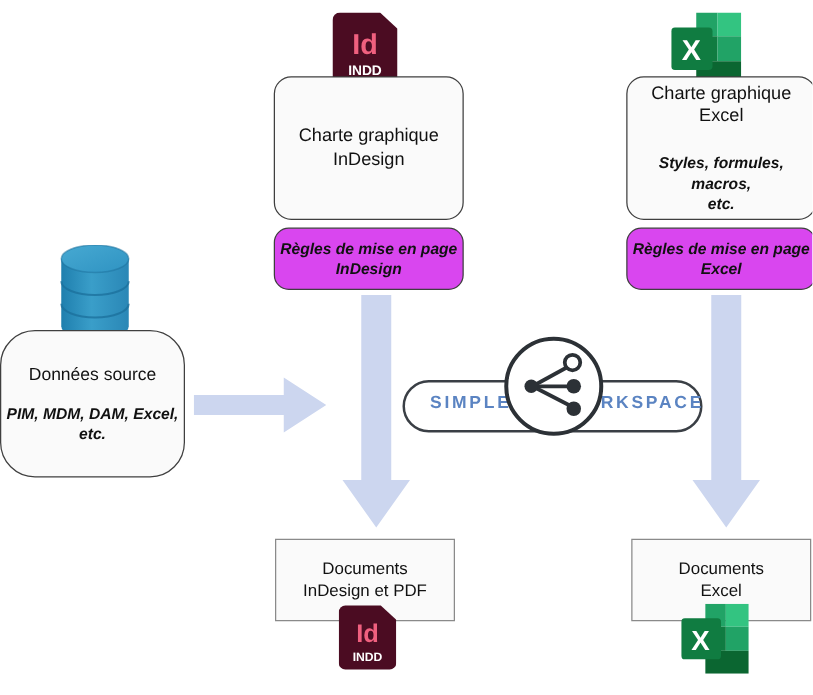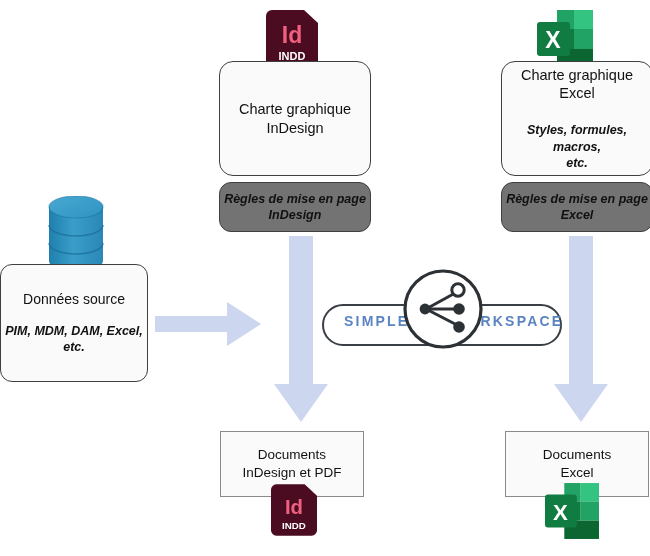--- a/index.html
+++ b/index.html
@@ -43,21 +43,21 @@
     font-size: 12.5px;
     line-height: 1.3;
     font-style: italic;
     font-weight: 600;
     color: #111;
     white-space: pre-line;
     margin-top: 20px;
   }
   .rule-card {
     position: absolute;
-    background: #737373;
+    background: #d946ef;
     border: 1.4px solid #3f3f3f;
     border-radius: 12px;
     box-sizing: border-box;
     display: flex;
     align-items: center;
     justify-content: center;
     text-align: center;
   }
   .rule-text {
     font-size: 12.5px;
@@ -67,21 +67,21 @@
     color: #111;
     white-space: pre-line;
   }
 
   
   #source-box {
     left: 0px;
     top: 264px;
     width: 148px;
     height: 118px;
-    border-radius: 12px;
+    border-radius: 28px;
     justify-content: center;
   }
   #source-box .card-title { font-size: 14px; }
   #source-box .card-sub  { margin-top: 14px; font-size: 12.5px; font-style: italic; }
 
   
   .out-box {
     position: absolute;
     background: #fafafa;
     border: 1.3px solid #8a8a8a;

